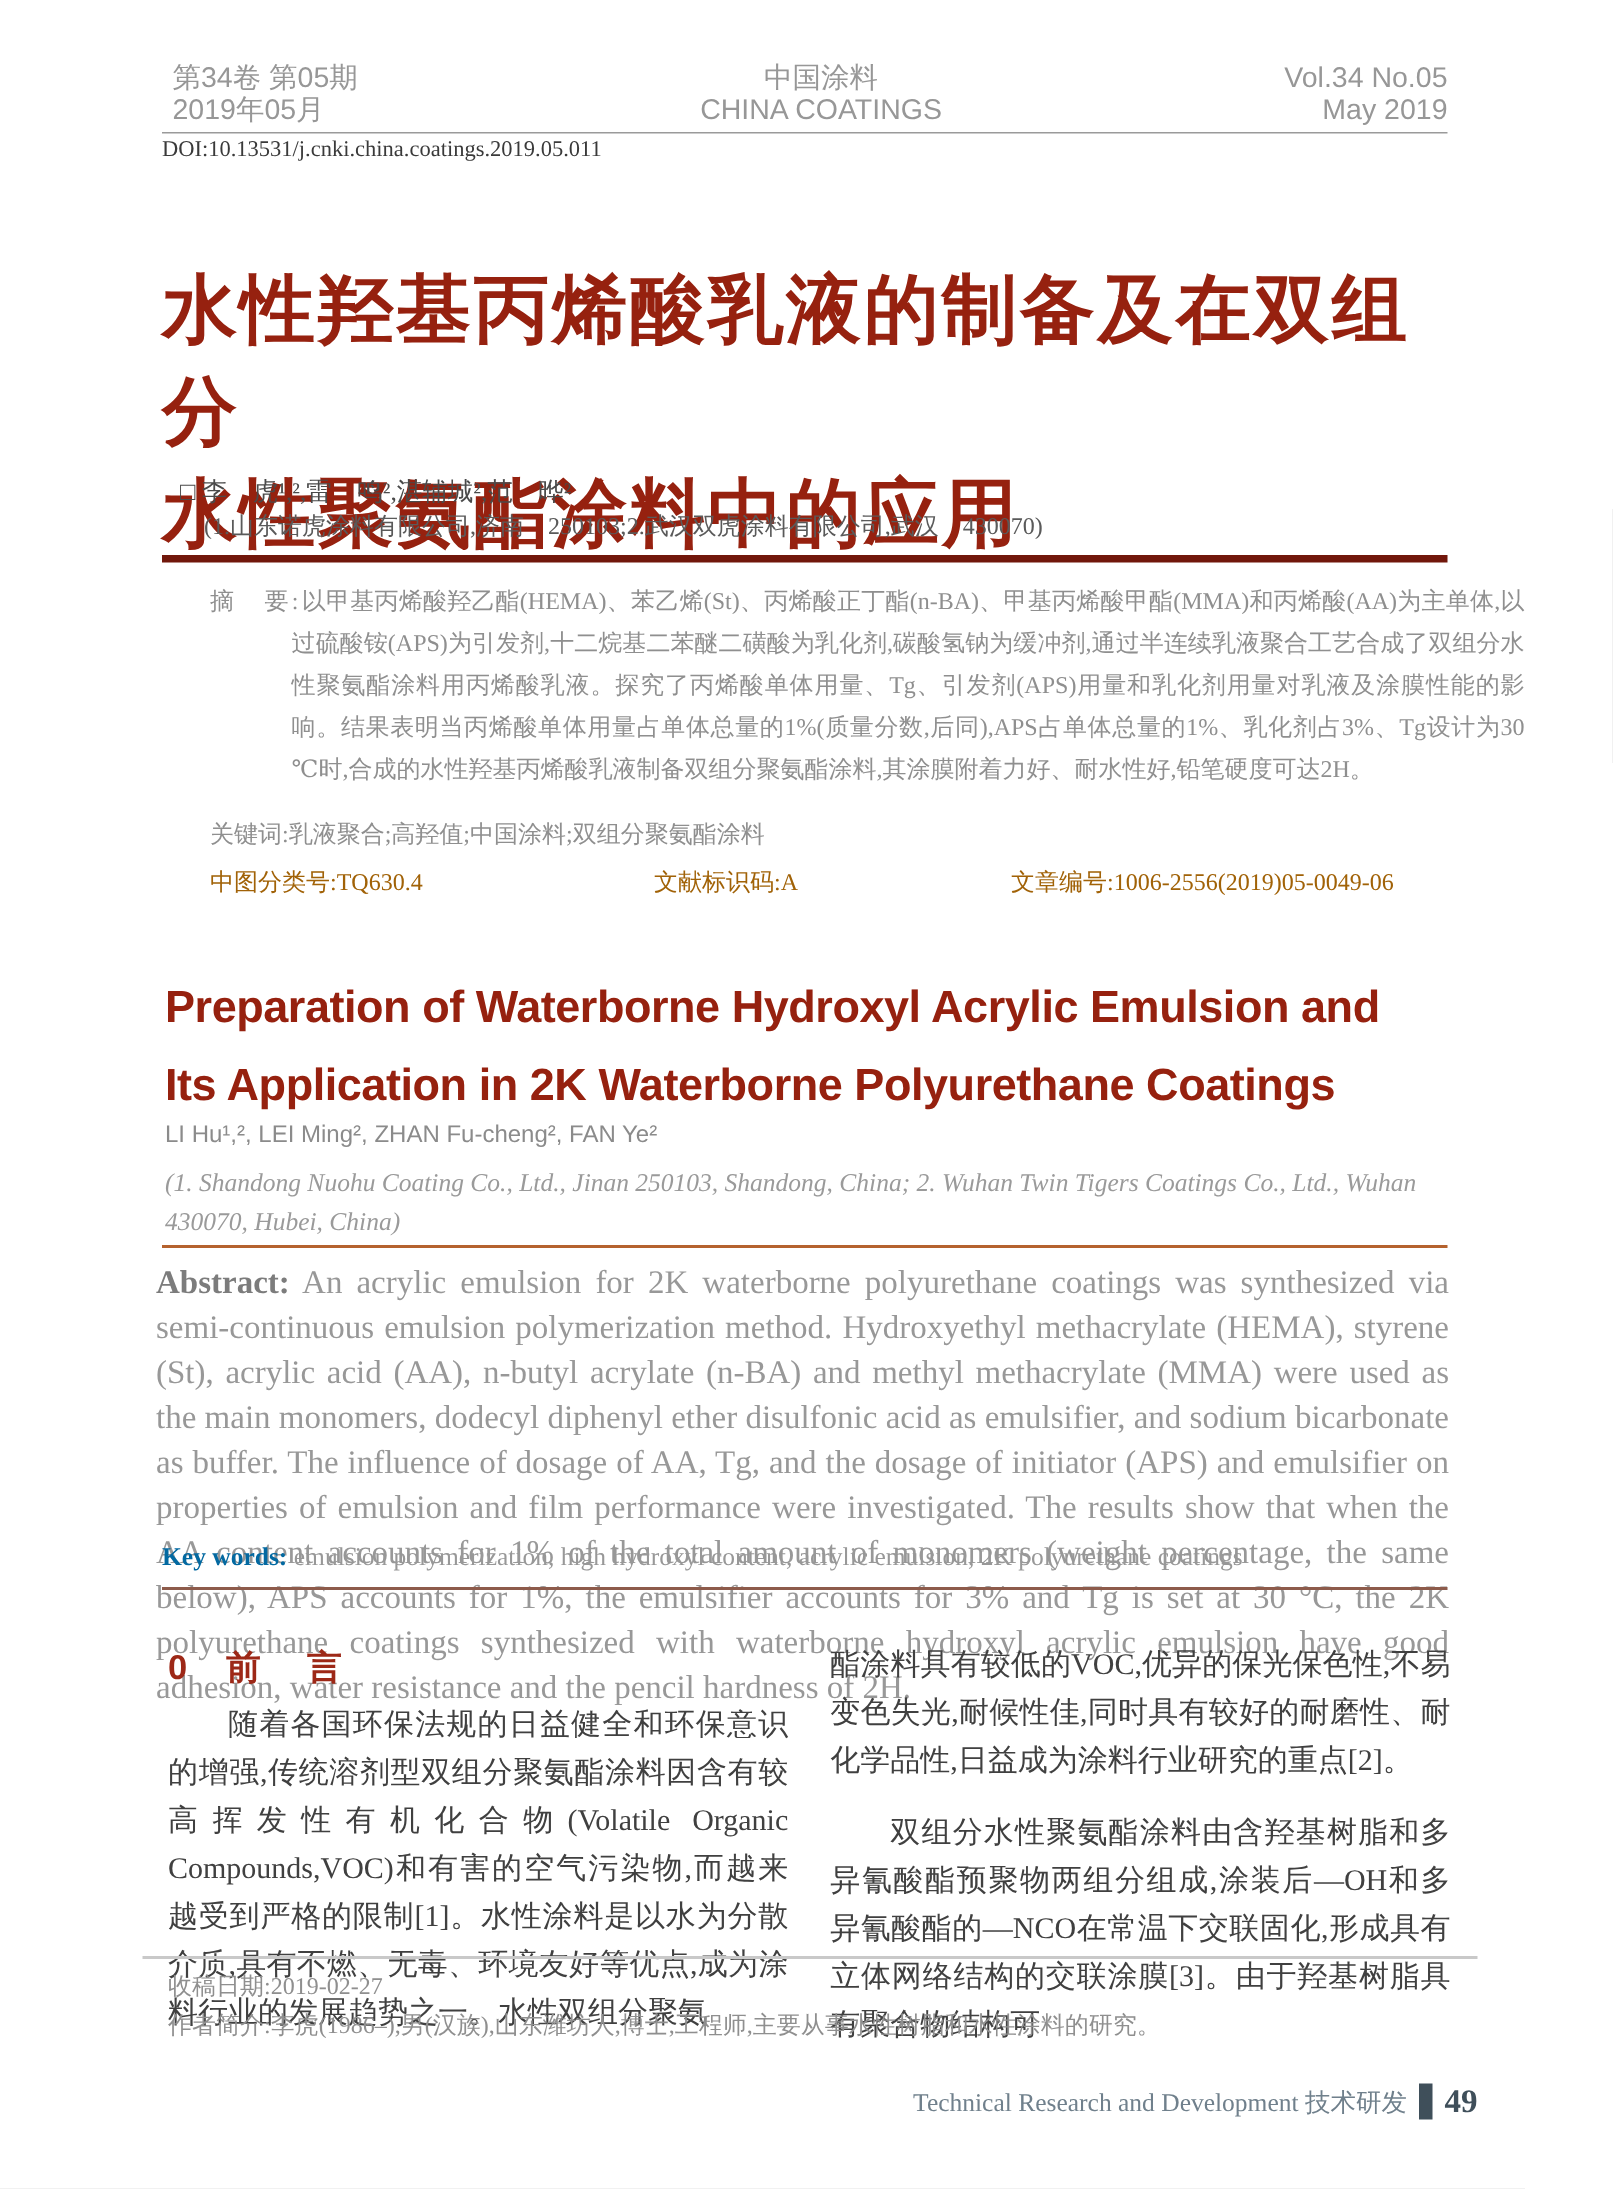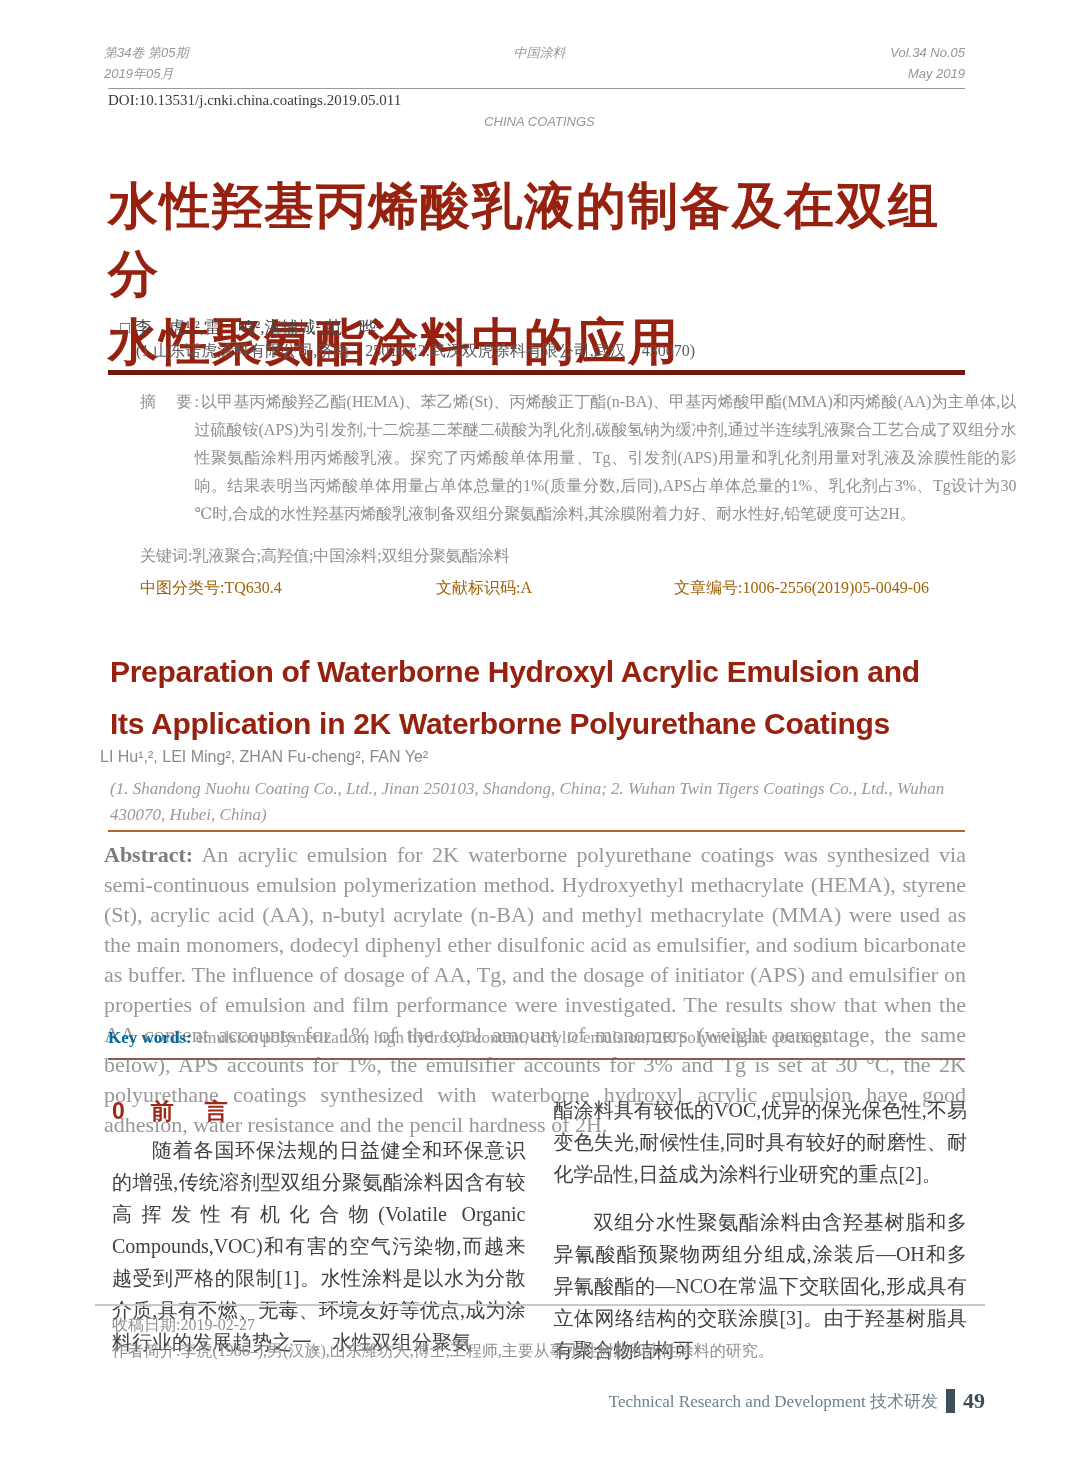--- a/index.html
+++ b/index.html
@@ -6,28 +6,27 @@
   .page{
     position:relative;
     width:1075px;height:1459px;
     background:#ffffff;
     margin:0 auto;
     overflow:hidden;
     font-family:"Liberation Serif","DejaVu Serif",serif;
   }
   
   .jheader{
-    position:absolute;top:42px;left:104px;right:110px;
+    position:absolute;top:42px;left:115px;right:110px;
     display:flex;justify-content:space-between;align-items:flex-start;
-    color:#979797;font-size:13px;line-height:21px;
+    color:#979797;font-size:19px;line-height:21px;
     font-family:"Liberation Sans","DejaVu Sans",sans-serif;
-    font-style:italic;
   }
   .jheader .col{display:flex;flex-direction:column;}
-  .jheader .col.center{text-align:center;gap:48px;}
+  .jheader .col.center{text-align:center;}
   .jheader .col.right{text-align:right;}
   .header-rule{position:absolute;top:88px;left:108px;right:110px;height:1px;background:#9a9a9a;}
   .doi{position:absolute;top:92px;left:108px;color:#3a3a3a;font-size:15px;}
   
   .cn-title{
     position:absolute;top:172px;left:108px;width:880px;
     color:#96210f;font-weight:bold;font-size:50px;line-height:68px;letter-spacing:2px;
     font-family:"Liberation Sans","DejaVu Sans",sans-serif;
   }
   .cn-authors{position:absolute;top:316px;left:120px;color:#4a4a4a;font-size:17px;}
@@ -46,21 +45,21 @@
     color:#a16207;font-size:16px;display:flex;
   }
   .cn-class .c1{width:296px;}
   .cn-class .c2{width:238px;}
   
   .en-title{
     position:absolute;top:646px;left:110px;width:880px;
     color:#96210f;font-weight:bold;font-size:30px;line-height:52px;letter-spacing:-0.3px;
     font-family:"Liberation Sans","DejaVu Sans",sans-serif;
   }
-  .en-authors{position:absolute;top:748px;left:100px;color:#8b8b8b;font-size:16px;
+  .en-authors{position:absolute;top:748px;left:110px;color:#8b8b8b;font-size:16px;
     font-family:"Liberation Sans","DejaVu Sans",sans-serif;}
   .en-affil{position:absolute;top:776px;left:110px;width:860px;
     color:#9a9a9a;font-size:17px;line-height:26px;font-style:italic;}
   .en-affil-rule{position:absolute;top:830px;left:108px;right:110px;height:2px;background:#b5622e;}
   
   .en-abstract{
     position:absolute;top:840px;left:104px;width:862px;
     color:#989898;font-size:22px;line-height:30px;text-align:justify;
   }
   .en-abstract b{color:#7c7c7c;}

